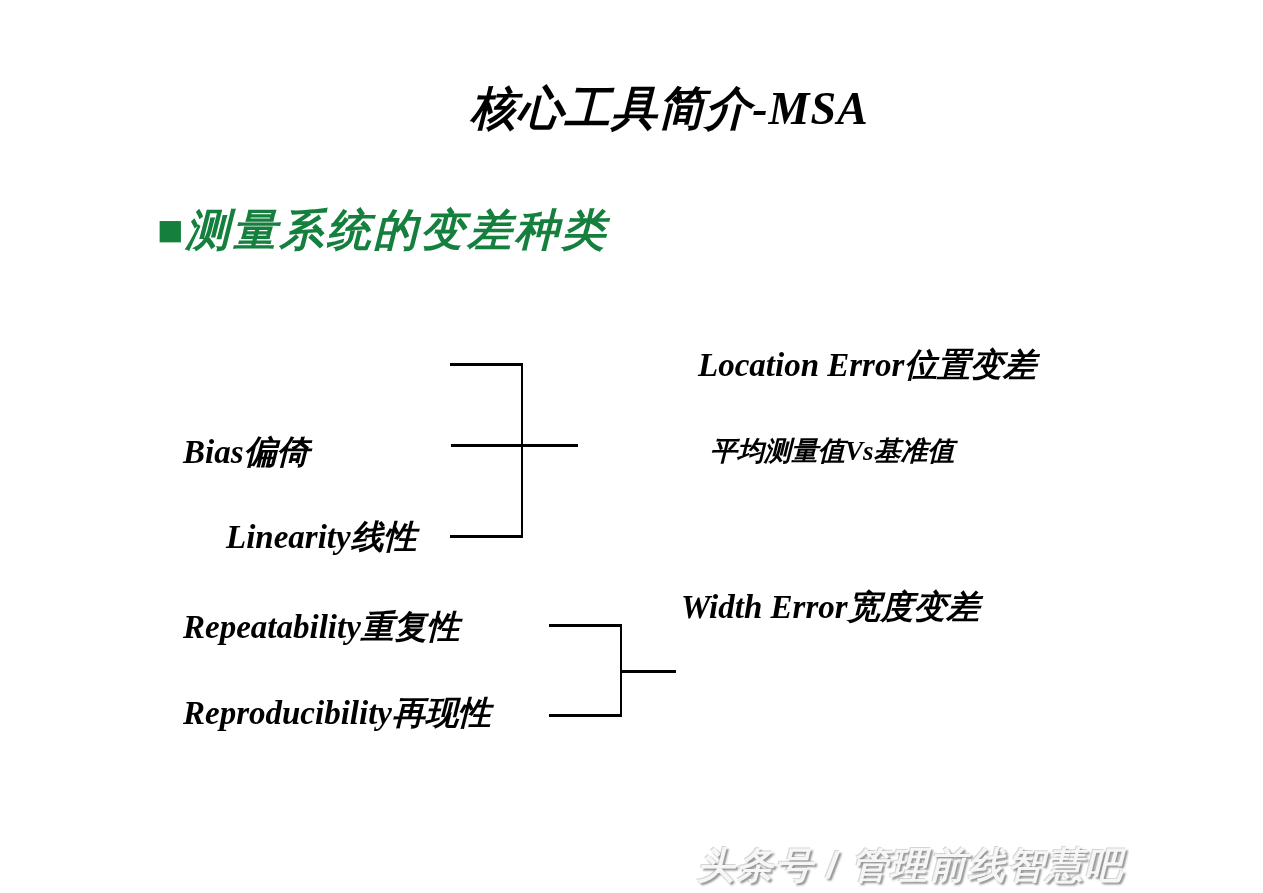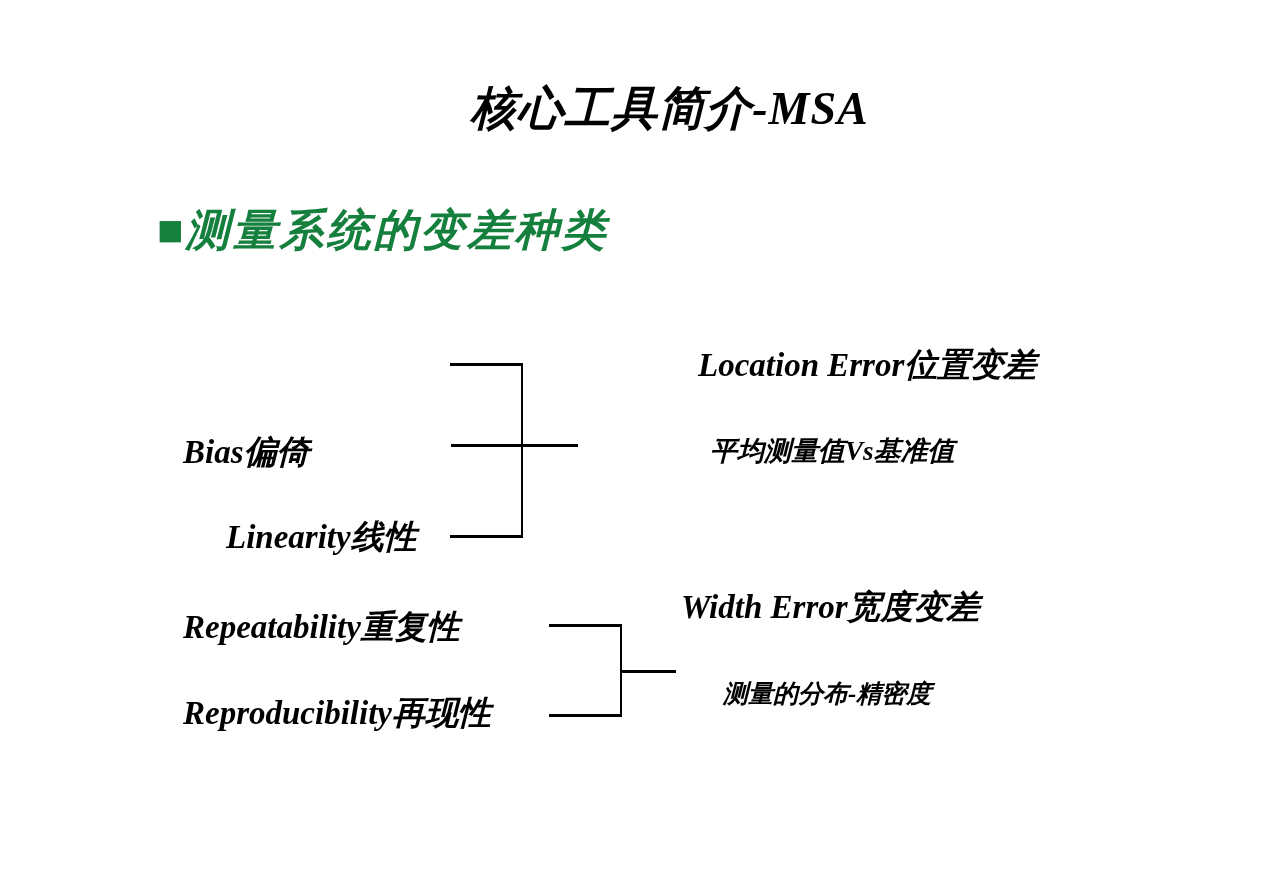--- a/index.html
+++ b/index.html
@@ -95,26 +95,26 @@
   </div>
 
   <div class="diagram-label left-item" style="left:183px; top:433px;">Bias偏倚</div>
   <div class="diagram-label left-item" style="left:178px; top:518px;margin-left:48px;">Linearity线性</div>
   <div class="diagram-label left-item" style="left:183px; top:694px;">Reproducibility再现性</div>
   <div class="diagram-label left-item" style="left:183px; top:608px;">Repeatability重复性</div>
 
   <div class="diagram-label group-title" style="left:698px; top:346px;">Location Error位置变差</div>
   <div class="diagram-label group-desc-1" style="left:710px; top:435px;">平均测量值Vs基准值</div>
   <div class="diagram-label group-title" style="left:681px; top:588px;">Width Error宽度变差</div>
-  <div class="diagram-label group-desc-2" style="left:723px; top:679px;">测量的分布-精密度</div>
 
   <div class="connector" style="left: 450px; top: 363px; width: 73px; height: 3px; background-color: rgb(0, 0, 0);"></div>
   <div class="connector" style="left: 521px; top: 363px; width: 2px; height: 174px; background-color: rgb(0, 0, 0);"></div>
   <div class="connector" style="left: 451px; top: 444px; width: 127px; height: 3px; background-color: rgb(0, 0, 0);"></div>
   <div class="connector" style="left: 450px; top: 535px; width: 73px; height: 3px; background-color: rgb(0, 0, 0);"></div>
 
   <div class="connector" style="left: 549px; top: 624px; width: 73px; height: 3px; background-color: rgb(0, 0, 0);"></div>
   <div class="connector" style="left: 620px; top: 624px; width: 2px; height: 93px; background-color: rgb(0, 0, 0);"></div>
   <div class="connector" style="left: 620px; top: 670px; width: 56px; height: 3px; background-color: rgb(0, 0, 0);"></div>
   <div class="connector" style="left: 549px; top: 714px; width: 73px; height: 3px; background-color: rgb(0, 0, 0);"></div>
 
+  <div class="watermark">头条号 / 管理前线智慧吧</div>
 
 </div>
 
 </body></html>

